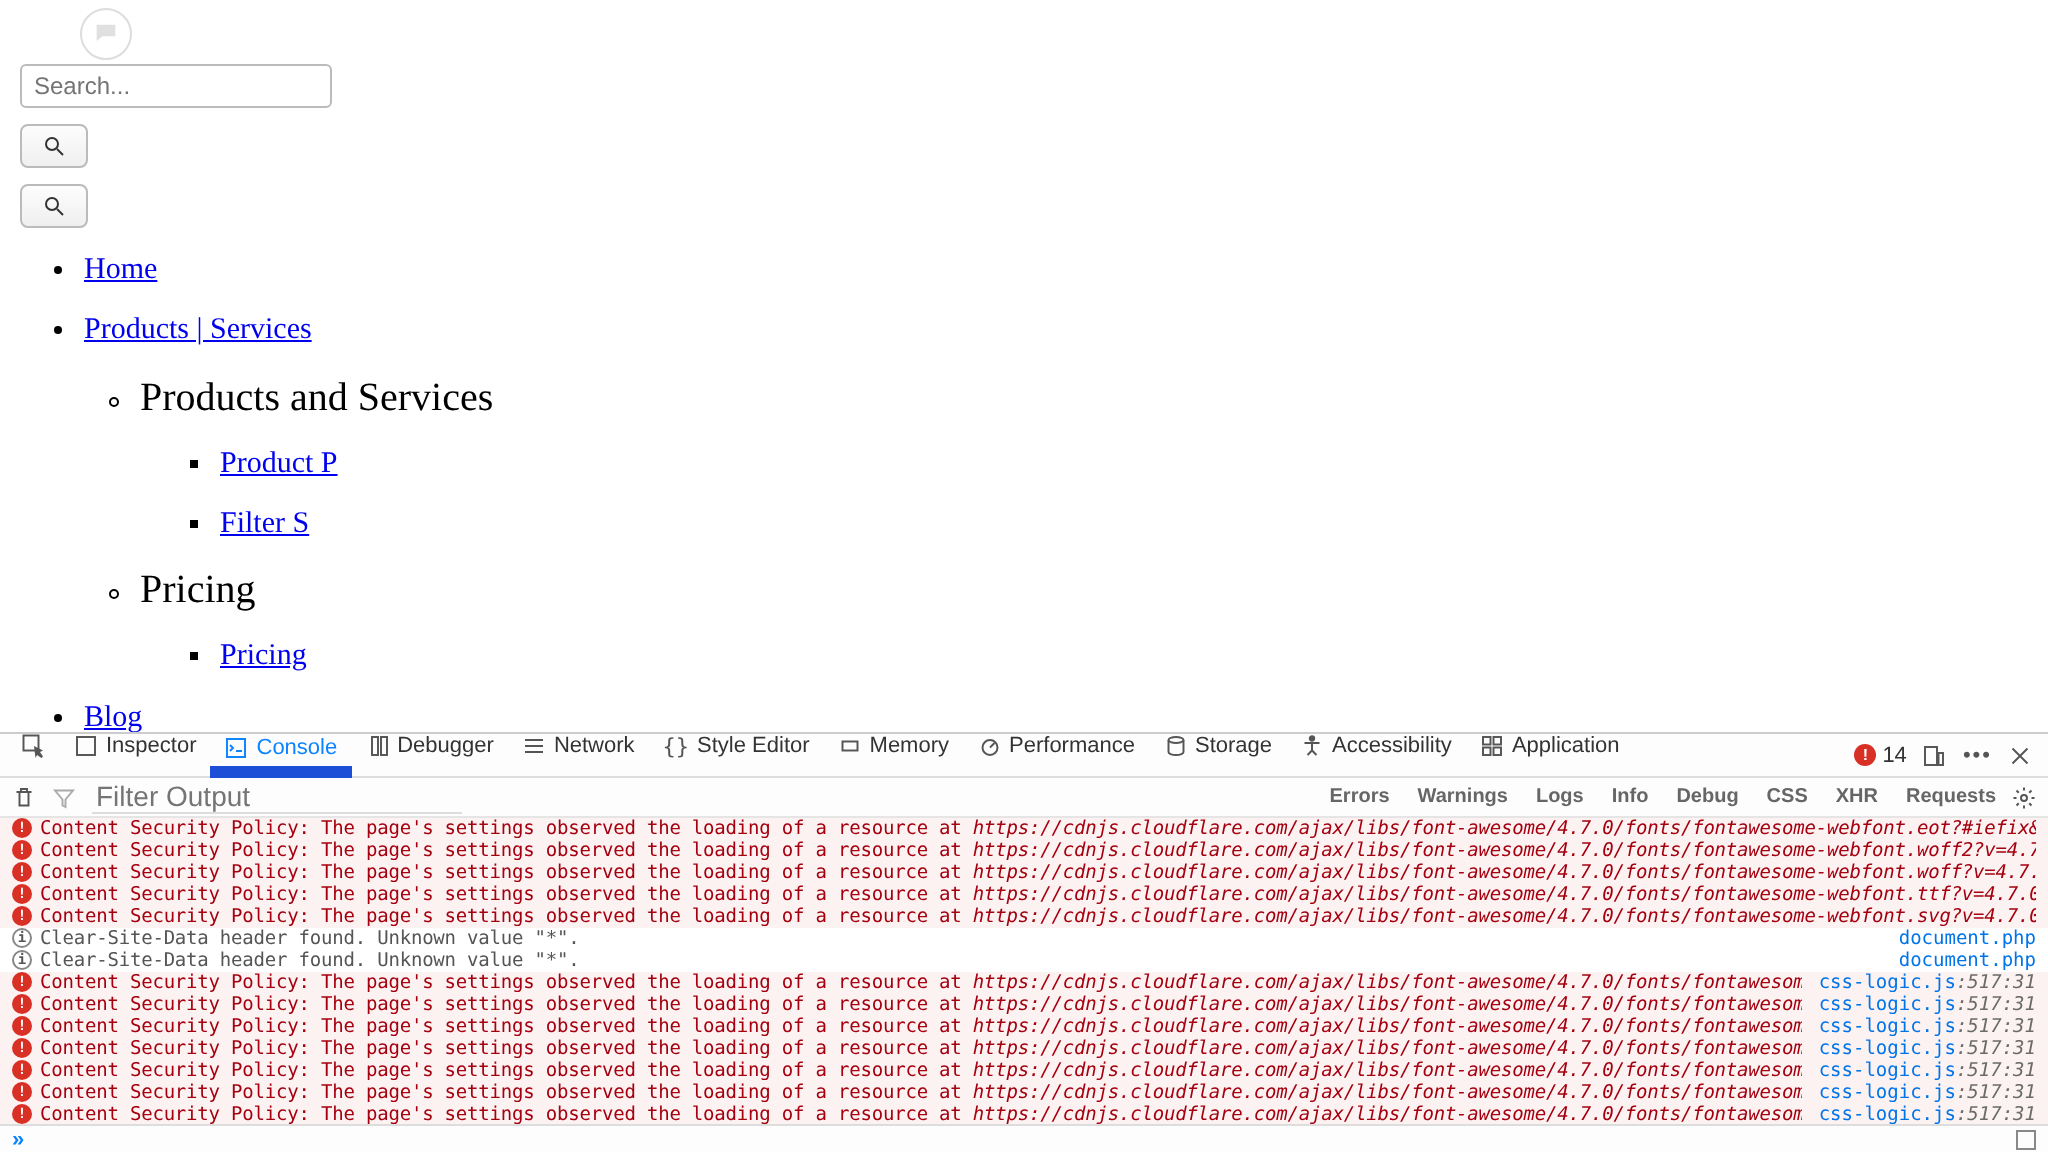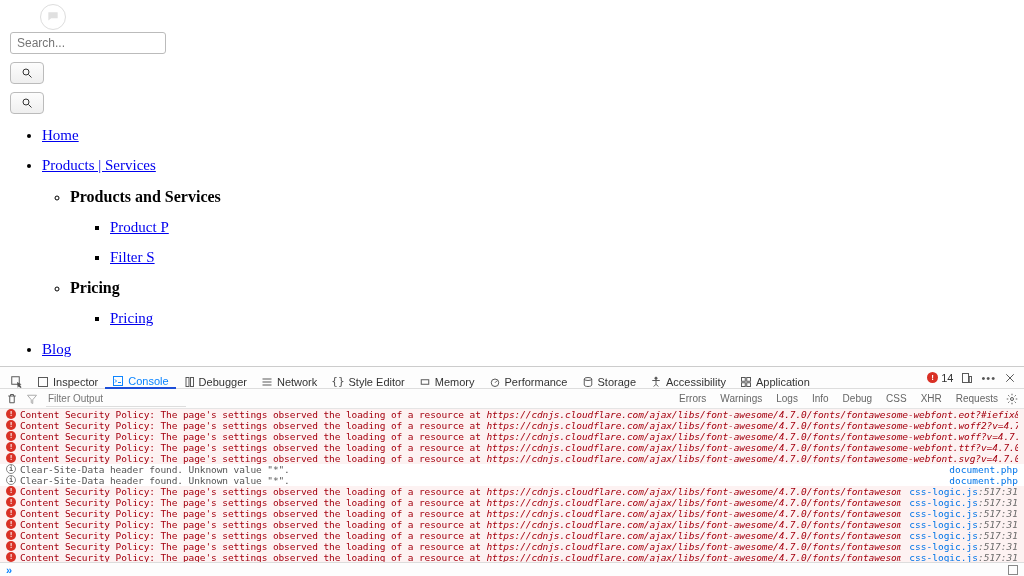--- a/index.html
+++ b/index.html
@@ -13,36 +13,36 @@
   .search-row { display: flex; flex-direction: column; gap: 8px; align-items: flex-start; margin-left: 4px; }
   .search-input { width: 156px; height: 22px; border: 1px solid #bbb; border-radius: 3px; padding: 2px 6px; font-size: 12px; font-family: Arial, sans-serif; color:#888; }
   .search-btn { width: 34px; height: 22px; border: 1px solid #bbb; border-radius: 4px; background: linear-gradient(#fdfdfd,#efefef); display:flex; align-items:center; justify-content:center; }
   .search-btn svg { width: 12px; height: 12px; }
 
   ul.nav { margin: 10px 0 0 0; padding-left: 36px; }
   ul.nav li { margin: 13px 0; font-size: 15px; }
   ul.nav a, ul.sub a { color: #0000ee; text-decoration: underline; }
   ul.subcircle { list-style: circle; padding-left: 28px; margin: 14px 0; }
   ul.subsquare { list-style: square; padding-left: 40px; margin: 10px 0; }
-  .section-h { font-weight: bold; font-size: 16px; margin: 12px 0 10px 0; }
+  .section-h { font-weight: normal; font-size: 20px; margin: 12px 0 10px 0; }
 
   
   .devtools { position: absolute; left: 0; right: 0; bottom: 0; height: 210px; border-top: 1px solid #ccc; background: #fdfdfd; font-family: "Segoe UI", Arial, sans-serif; font-size: 11px; display:flex; flex-direction:column; }
 
   .dt-tabs { display:flex; align-items:center; height: 22px; border-bottom: 1px solid #ddd; gap: 0; padding: 0 4px; user-select:none; }
-  .dt-tab { display:flex; align-items:flex-end; gap:4px; padding: 0 7px; height: 100%; color:#333; cursor:default; }
-  .dt-tab.active { color: #0a84ff; border-bottom: 2px solid #1d4ed8; margin-bottom:-1px; }
+  .dt-tab { display:flex; align-items:flex-start; gap:4px; padding: 0 7px; height: 100%; color:#333; cursor:default; }
+  .dt-tab.active { color: #0a84ff; border-bottom: 6px solid #1d4ed8; margin-bottom:-1px; }
   .dt-right { margin-left:auto; display:flex; align-items:center; gap:8px; padding-right:4px; }
   .err-badge { display:flex; align-items:center; gap:3px; color:#333; }
   .err-badge .dot { width:11px; height:11px; border-radius:50%; background:#d93025; color:#fff; font-size:8px; display:flex; align-items:center; justify-content:center; font-weight:bold; }
 
   .dt-toolbar { display:flex; align-items:center; height:20px; border-bottom:1px solid #e5e5e5; padding: 0 6px; gap:8px; }
-  .filter-input { flex: 0 0 140px; height:16px; border:none; border-bottom:1px solid #ddd; font-size:10px; color:#999; background:transparent; }
+  .filter-input { flex: 0 0 140px; height:16px; border:none; border-bottom:1px solid #ddd; font-size:14px; color:#999; background:transparent; }
   .tb-right { margin-left:auto; display:flex; align-items:center; gap:2px; font-size:10px; color:#666; }
-  .tb-btn { padding: 1px 5px; border:1px solid transparent; border-radius:2px; }
+  .tb-btn { padding: 1px 5px; border:1px solid transparent; border-radius:2px;font-weight:bold; }
 
   .console-body { flex:1; overflow:hidden; background:#fff; font-family: Menlo, Consolas, monospace; font-size:9.5px; line-height: 11px; }
   .c-row { display:flex; align-items:flex-start; padding: 0 6px; }
   .c-row.error { background:#fdf2f2; color:#a4000f; }
   .c-row.info { background:#fff; color:#555; }
   .c-ico { width:10px; height:10px; border-radius:50%; margin: 0 4px 0 0; flex:none; display:flex; align-items:center; justify-content:center; font-size:7px; font-weight:bold; margin-top:0px;}
   .c-row.error .c-ico { background:#d93025; color:#fff; }
   .c-row.info .c-ico { background:#fff; border:1px solid #888; color:#555; }
   .c-msg { flex:1; white-space: nowrap; overflow:hidden; text-overflow: clip; letter-spacing:-0.1px;}
   .c-msg .url { font-style: italic; }

